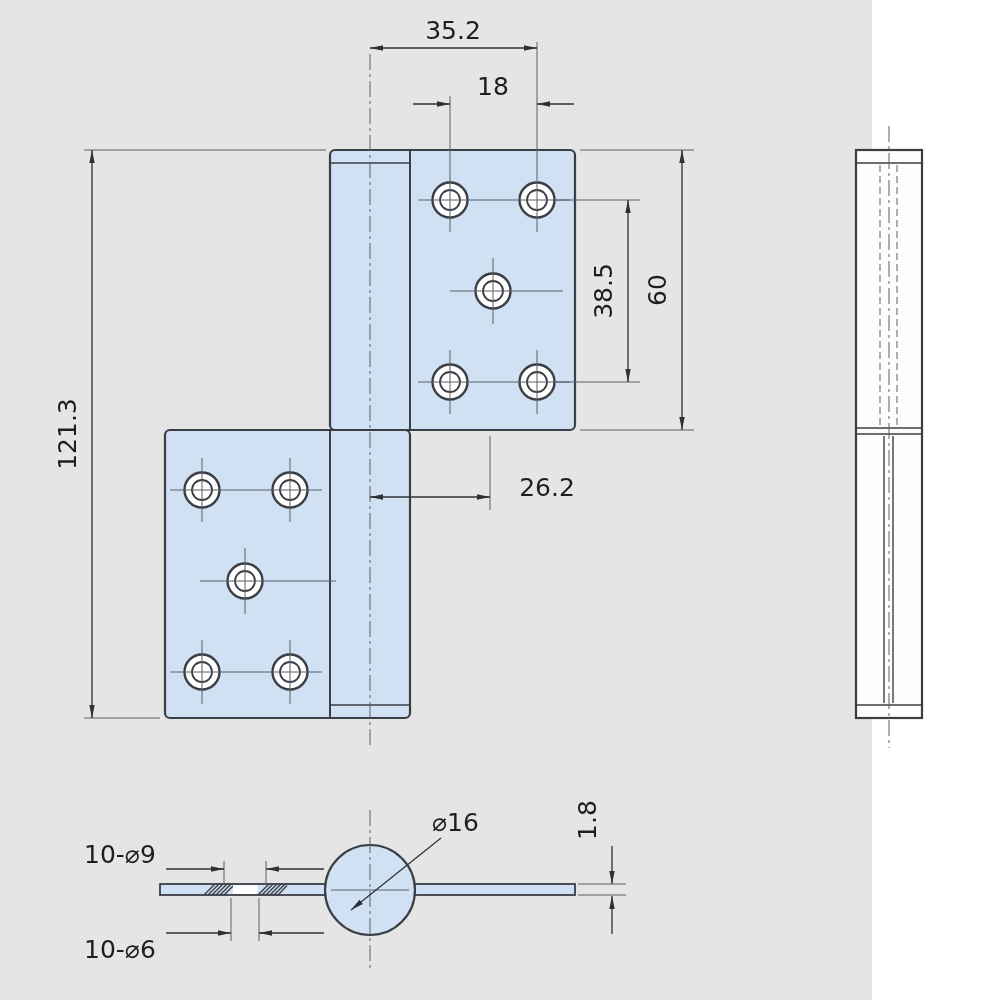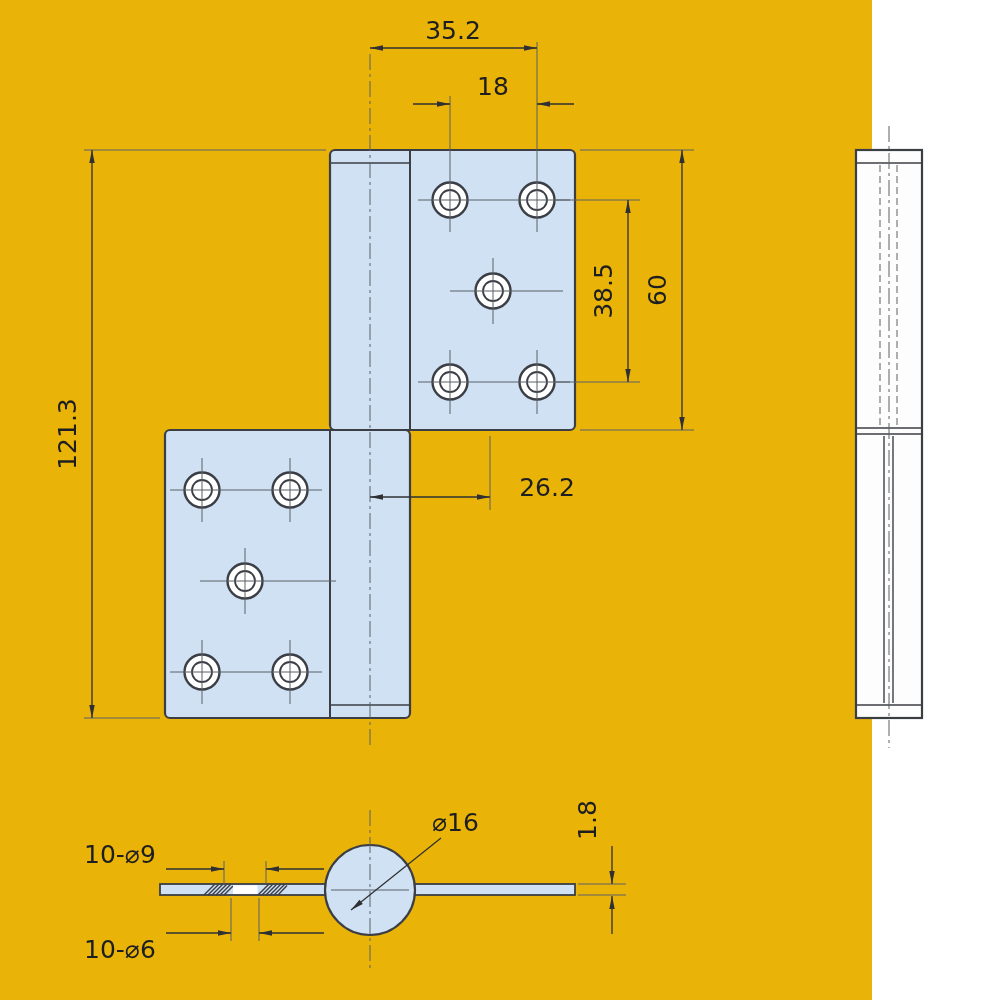--- a/index.html
+++ b/index.html
@@ -6,21 +6,21 @@
     margin: 0;
     padding: 0;
     background: #ffffff;
     width: 1000px;
     height: 1000px;
     font-family: "DejaVu Sans", "Liberation Sans", sans-serif;
   }
   .page {
     width: 872px;
     height: 1000px;
-    background: #eab308;
+    background: #e5e5e5;
     position: relative;
   }
   svg { display: block; }
 
   
   .plate   { fill: #cfe1f3; stroke: #3b3e44; stroke-width: 2.2; }
   .plate-thin { fill: #cfe1f3; stroke: #3b3e44; stroke-width: 1.8; }
   .side-body { fill: #fdfdfd; stroke: #3b3e44; stroke-width: 2.2; }
   .thick   { stroke: #3b3e44; stroke-width: 2;   fill: none; }
   .med     { stroke: #3b3e44; stroke-width: 1.6; fill: none; }

